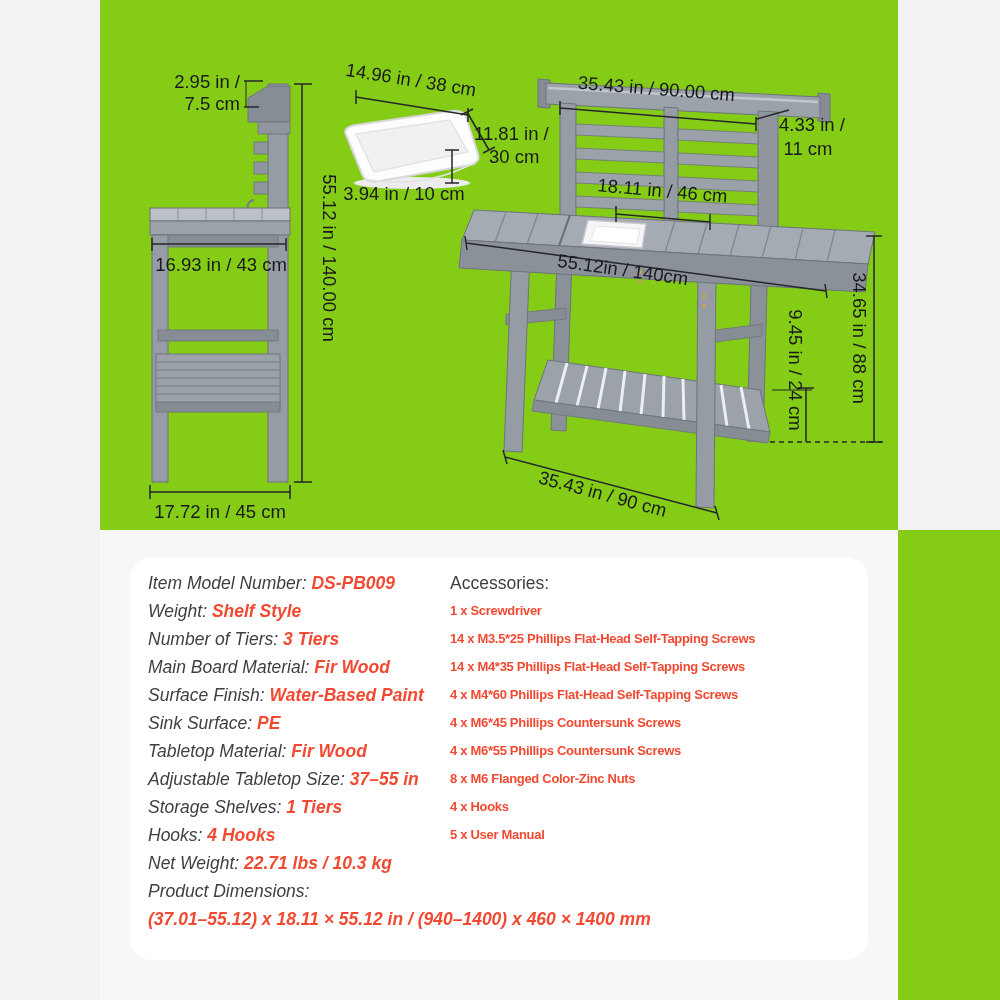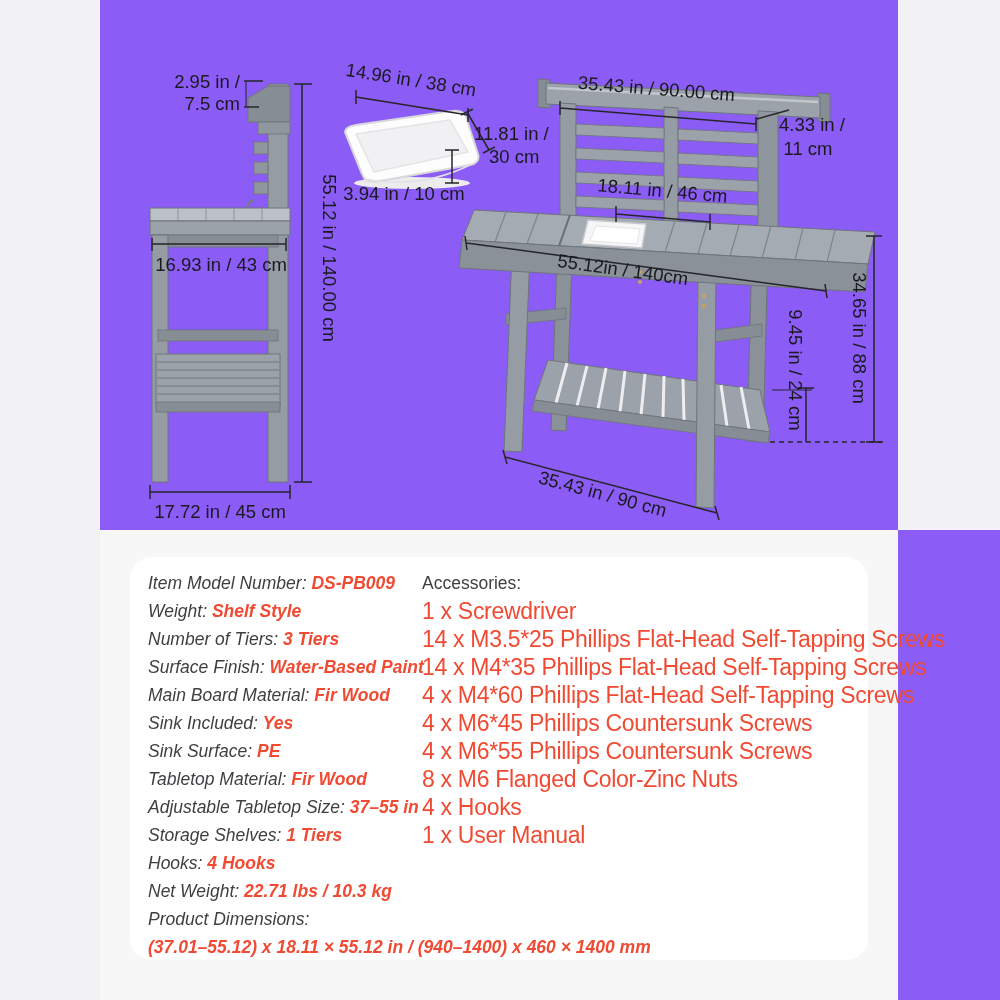--- a/index.html
+++ b/index.html
@@ -1,28 +1,28 @@
 <!DOCTYPE html>
 <html><head>
 <meta charset="utf-8">
 <style>
   html,body{margin:0;padding:0;}
-  .canvas{position:relative;width:1000px;height:1000px;background:#8b5cf6;overflow:hidden;
+  .canvas{position:relative;width:1000px;height:1000px;background:#84cc16;overflow:hidden;
           font-family:"Liberation Sans",sans-serif;}
   .margin-left{position:absolute;left:0;top:0;width:100px;height:1000px;background:#f2f2f4;}
   .margin-right{position:absolute;left:898px;top:0;width:102px;height:530px;background:#f2f2f4;}
   .spec-section{position:absolute;left:100px;top:530px;width:798px;height:470px;background:#f7f7f8;}
   .spec-panel{position:absolute;left:130px;top:557px;width:738px;height:403px;background:#ffffff;
               border-radius:22px;box-sizing:border-box;padding:12px 0 0 18px;}
   .col-left{position:absolute;left:18px;top:12px;font-style:italic;}
-  .col-right{position:absolute;left:292px;top:12px;}
+  .col-right{position:absolute;left:320px;top:12px;}
   .row{height:28px;line-height:28px;font-size:17.5px;white-space:nowrap;color:#3f3f43;}
   .row .val{color:#f14a33;font-weight:700;}
-  .acc-row{height:28px;line-height:28px;font-size:23px;letter-spacing:-0.3px;white-space:nowrap;
-           color:#f14a33;font-weight:400;}
+  .acc-row{height:28px;line-height:28px;font-size:13px;letter-spacing:-0.3px;white-space:nowrap;
+           color:#f14a33;font-weight:700;}
   .acc-header{color:#3f3f43;font-weight:400;font-size:17.5px;letter-spacing:0;}
   .dims-line{height:28px;line-height:28px;font-size:17.5px;white-space:nowrap;
              color:#f14a33;font-weight:700;text-align:center;}
   svg text{font-family:"Liberation Sans",sans-serif;font-size:18.5px;fill:#1a1a1e;font-weight:500;}
   .dimline{stroke:#26262b;stroke-width:1.5;fill:none;}
   .dimthin{stroke:#26262b;stroke-width:1;fill:none;}
   .dashed{stroke:#26262b;stroke-width:1.3;fill:none;stroke-dasharray:5 4;}
 </style>
 </head>
 <body>
@@ -191,38 +191,37 @@
       <path class="dimline" d="M505,457 L717,513 M503,450 L507,464 M715,506 L719,520"></path>
       <text transform="translate(601,500) rotate(15)" text-anchor="middle">35.43 in / 90 cm</text>
     </g>
   </svg>
 
   <div class="spec-panel">
     <div class="col-left">
       <div class="row"><span>Item Model Number: </span><span class="val">DS-PB009</span></div>
       <div class="row"><span>Weight: </span><span class="val">Shelf Style</span></div>
       <div class="row"><span>Number of Tiers: </span><span class="val">3 Tiers</span></div>
+      <div class="row"><span>Main Board Material: </span><span class="val">Fir Wood</span></div>
       <div class="row"><span>Surface Finish: </span><span class="val">Water-Based Paint</span></div>
-      <div class="row"><span>Main Board Material: </span><span class="val">Fir Wood</span></div>
-      <div class="row"><span>Sink Included: </span><span class="val">Yes</span></div>
       <div class="row"><span>Sink Surface: </span><span class="val">PE</span></div>
       <div class="row"><span>Tabletop Material: </span><span class="val">Fir Wood</span></div>
       <div class="row"><span>Adjustable Tabletop Size: </span><span class="val">37–55 in</span></div>
       <div class="row"><span>Storage Shelves: </span><span class="val">1 Tiers</span></div>
       <div class="row"><span>Hooks: </span><span class="val">4 Hooks</span></div>
       <div class="row"><span>Net Weight: </span><span class="val">22.71 lbs / 10.3 kg</span></div>
       <div class="row"><span>Product Dimensions:</span></div>
       <div class="dims-line">(37.01–55.12) x 18.11 × 55.12 in / (940–1400) x 460 × 1400 mm</div>
     </div>
     <div class="col-right">
       <div class="acc-row acc-header">Accessories:</div>
       <div class="acc-row">1 x Screwdriver</div>
       <div class="acc-row">14 x M3.5*25 Phillips Flat-Head Self-Tapping Screws</div>
       <div class="acc-row">14 x M4*35 Phillips Flat-Head Self-Tapping Screws</div>
       <div class="acc-row">4 x M4*60 Phillips Flat-Head Self-Tapping Screws</div>
       <div class="acc-row">4 x M6*45 Phillips Countersunk Screws</div>
       <div class="acc-row">4 x M6*55 Phillips Countersunk Screws</div>
       <div class="acc-row">8 x M6 Flanged Color-Zinc Nuts</div>
       <div class="acc-row">4 x Hooks</div>
-      <div class="acc-row">1 x User Manual</div>
+      <div class="acc-row">5 x User Manual</div>
     </div>
   </div>
 </div>
 
 </body></html>

